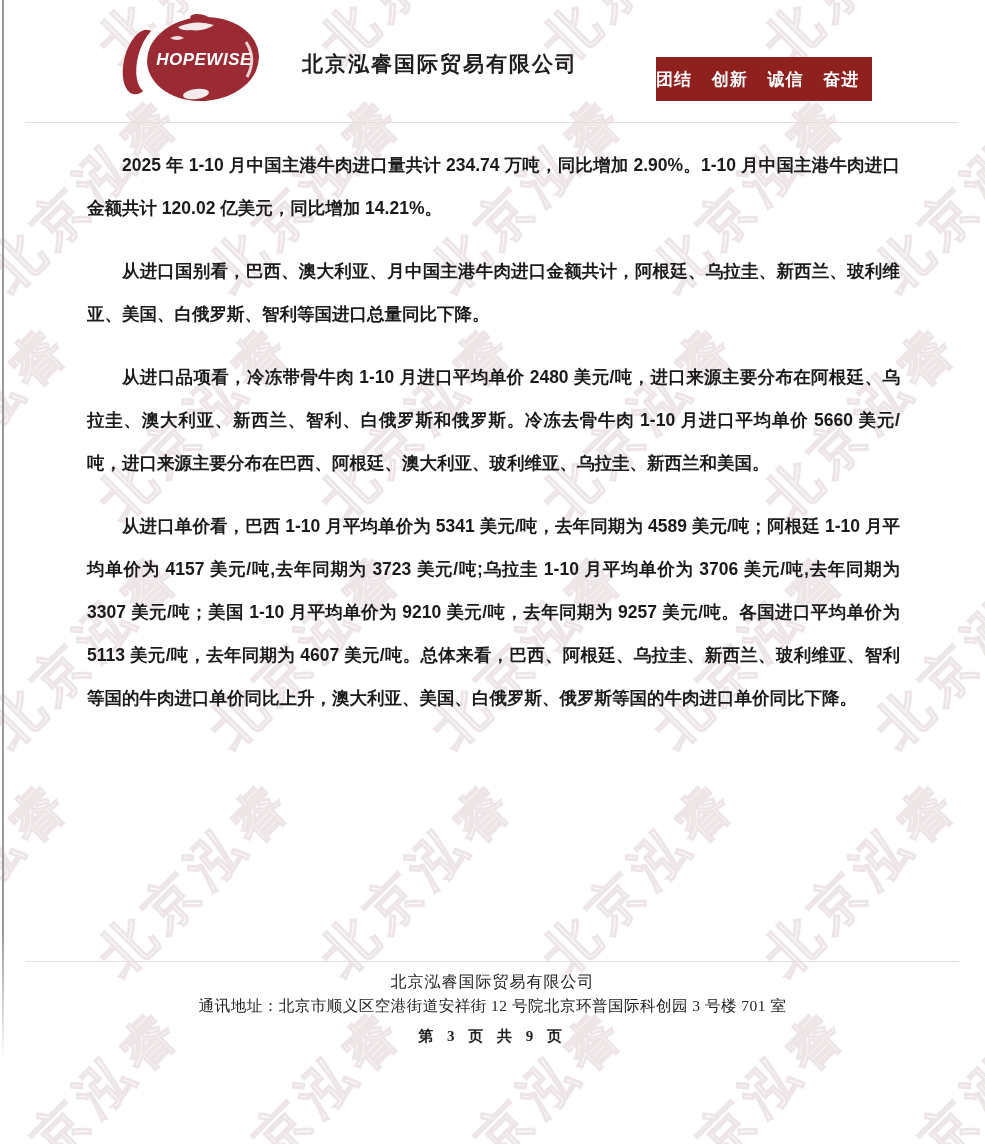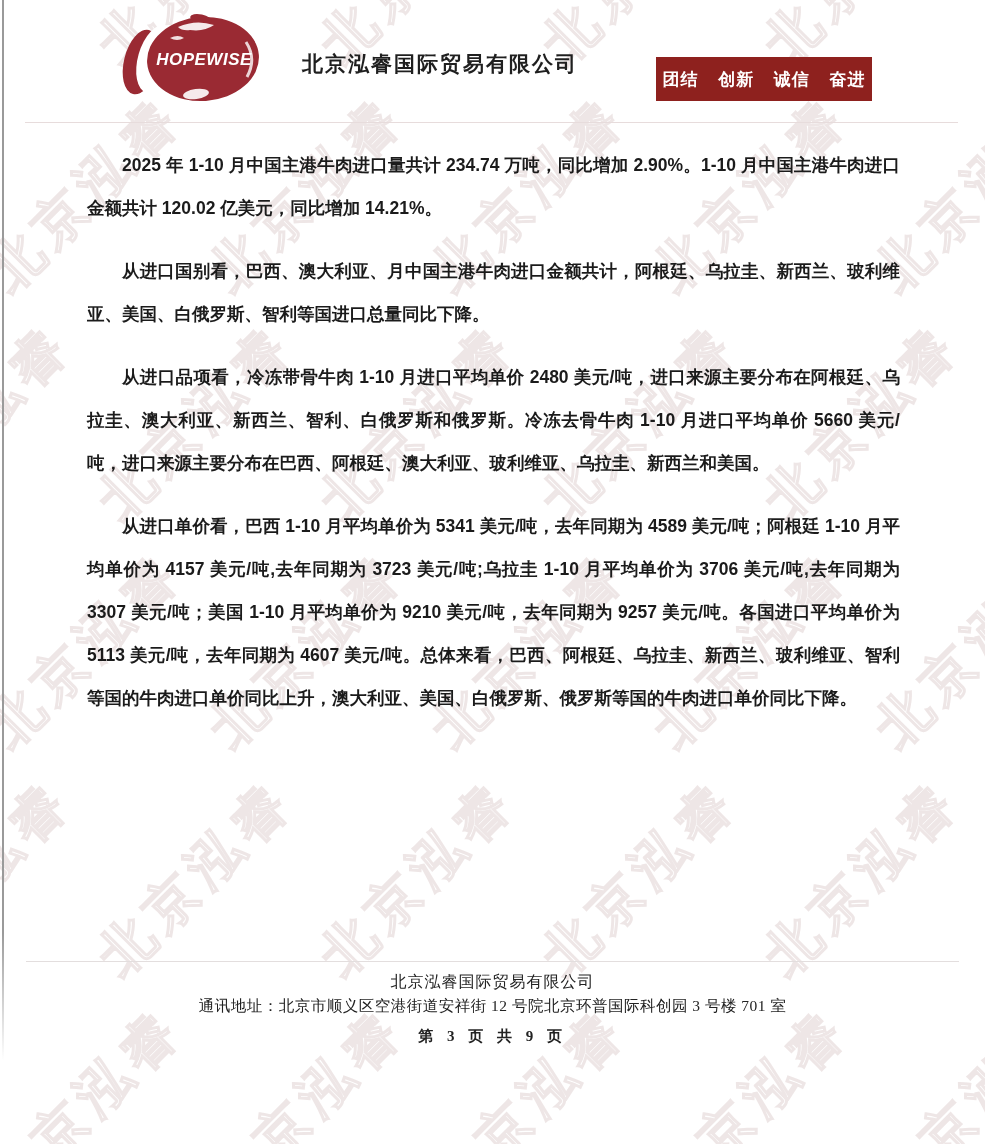--- a/index.html
+++ b/index.html
@@ -50,21 +50,21 @@
     color: #1f1f1f; line-height: 27px;
   }
   .company-en {
     font-family: "Liberation Sans", sans-serif;
     font-size: 16px; font-weight: 700; color: #161616; line-height: 24px;
   }
 
   .slogan-box {
     position: absolute; left: 656px; top: 57px; width: 216px; height: 44px;
     background: #8e211e;
-    display: flex; align-items: center; justify-content: center;
+    display: flex; align-items: center; 
   }
   .slogan-box span {
     color: #ffffff; font-size: 17px; font-weight: 700;
     letter-spacing: 1px; word-spacing: 14px; white-space: nowrap;
   }
 
   .header-divider {
     position: absolute; top: 122px; left: 25px; width: 933px; height: 1px;
     background: #e7dcdc; z-index: 2;
   }

